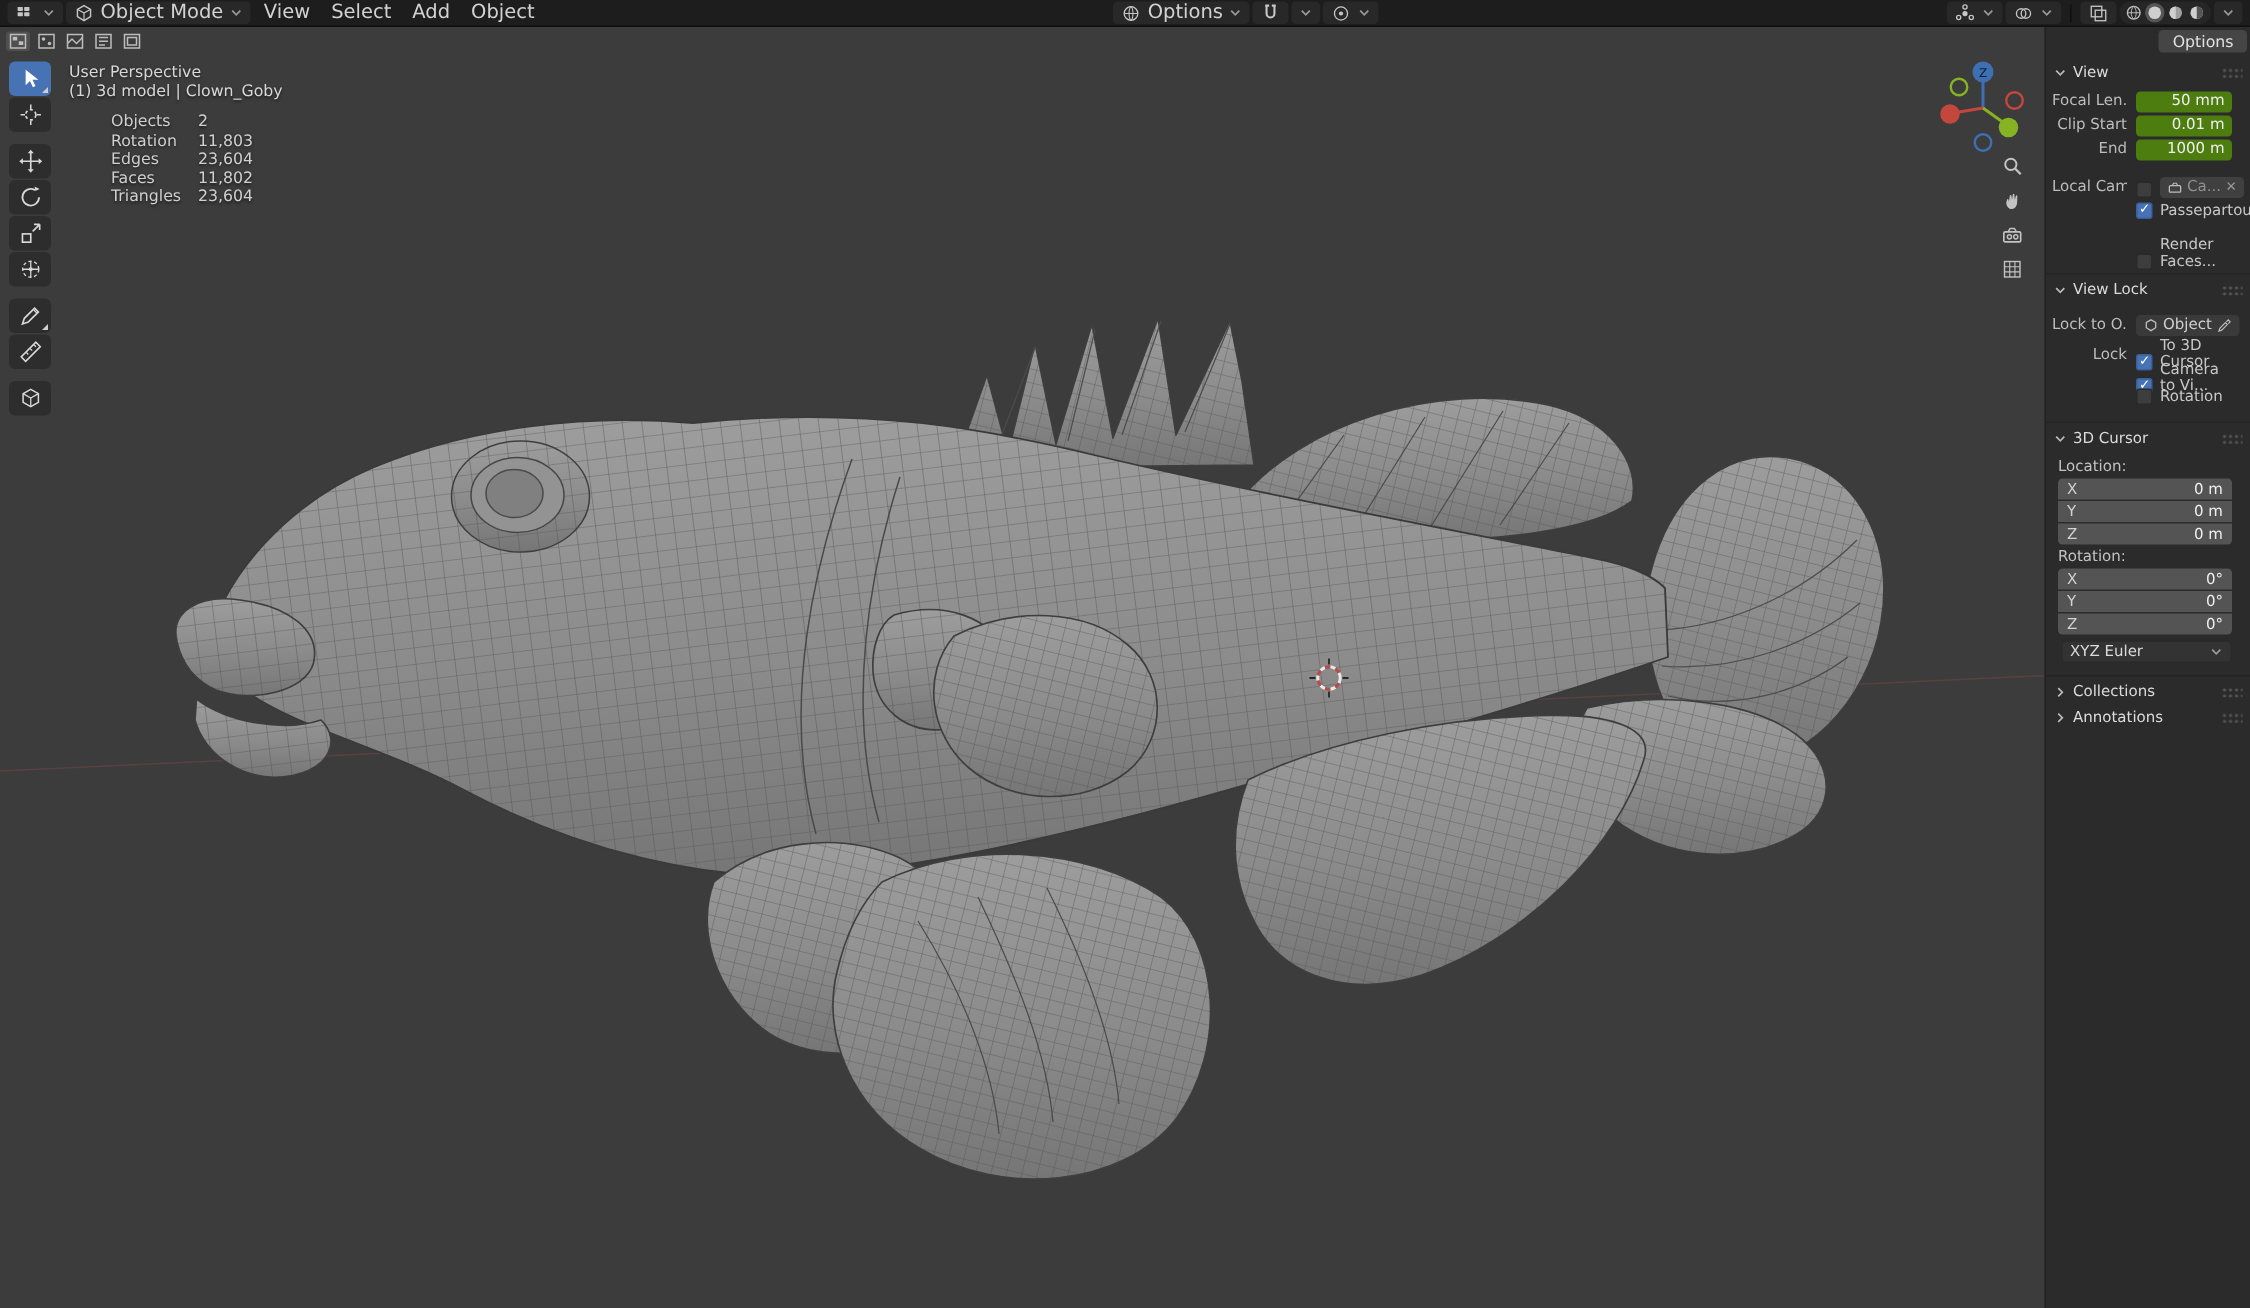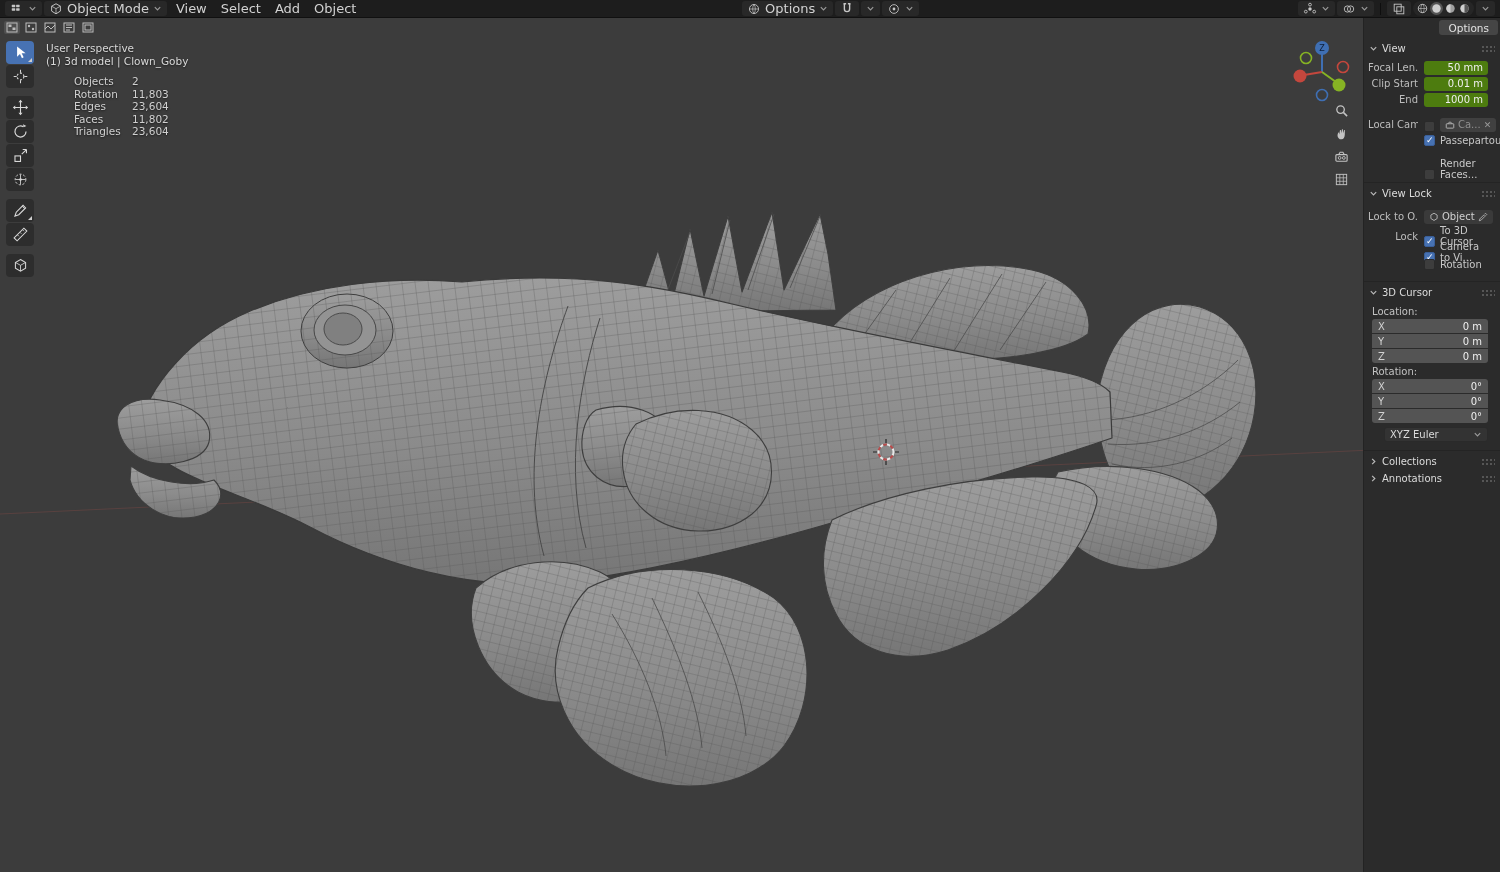--- a/index.html
+++ b/index.html
@@ -105,21 +105,21 @@
   .cb.checked::after { content:"✓"; position:absolute; left:1px; top:-1px; color:#fff; font-size:9px; }
   .gap8 { height:8px; }
   .gap4 { height:4px; }
   .sliders { margin:1px 12px 0 8px; display:flex; flex-direction:column; gap:1px; }
   .slider { height:14px; background:#545454; display:flex; align-items:center;
             justify-content:space-between; padding:0 6px; color:#efefef; }
   .slider:first-child { border-radius:3px 3px 0 0; }
   .slider:last-child { border-radius:0 0 3px 3px; }
   .slider .axis { color:#d2d2d2; }
   .sub-label { margin:3px 12px 2px 8px; color:#c2c2c2; }
-  .dropdown-wide { margin:4px 12px 0 20px; height:15px; background:#333;
+  .dropdown-wide { margin:4px 12px 0 10px; height:15px; background:#333;
                    border:1px solid #2a2a2a; border-radius:3px; display:flex;
                    align-items:center; padding:0 5px; gap:4px; color:#dadada; }
   .dropdown-wide span { flex:1; }
   .mini-x { color:#9a9a9a; margin-left:auto; font-size:9px; }
   .fico { width:10px; height:10px; color:#bdbdbd; flex:0 0 auto; }
 </style>
 </head>
 <body>
 
 <header class="topbar">

